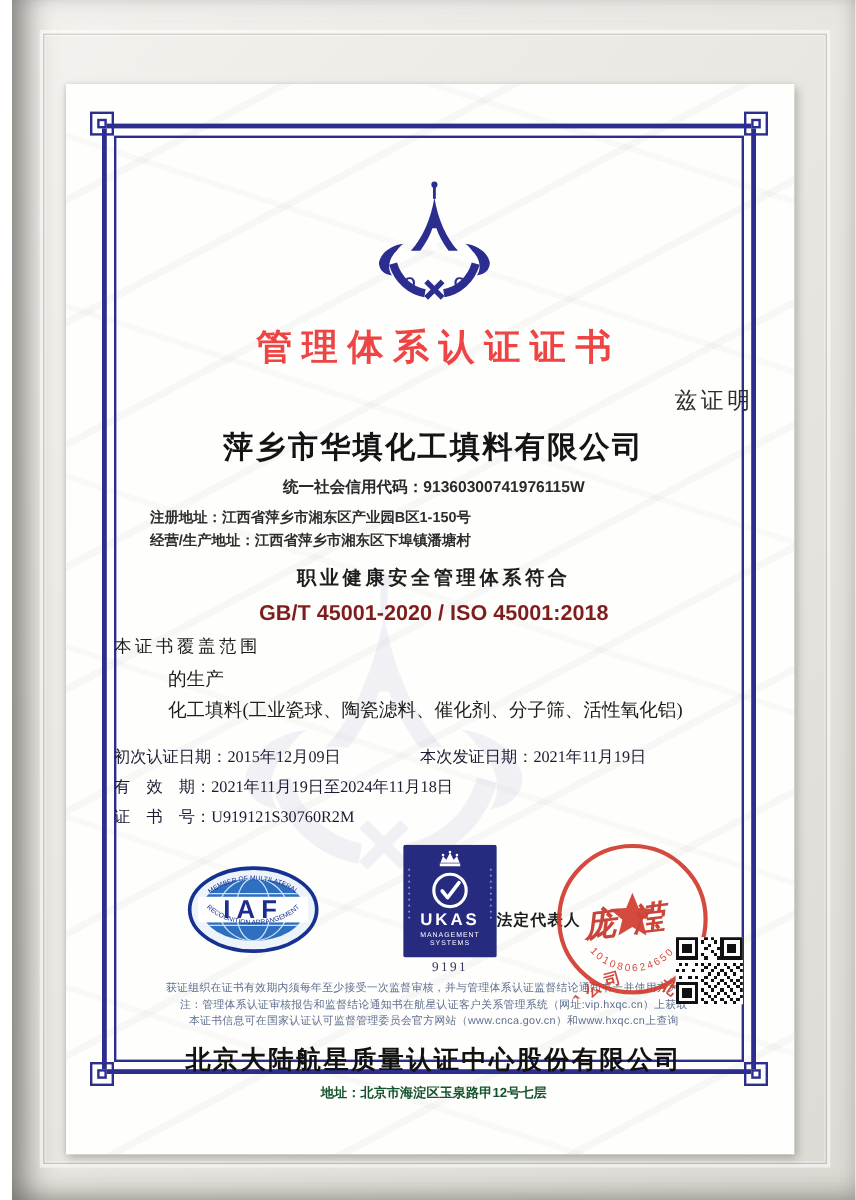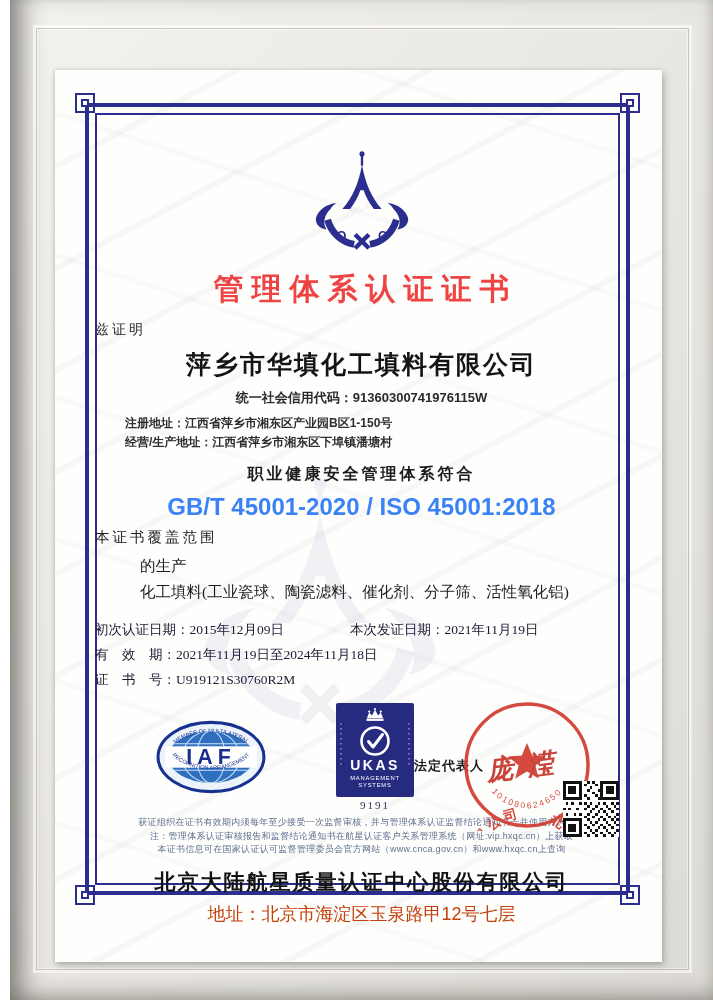--- a/index.html
+++ b/index.html
@@ -32,47 +32,47 @@
   .knot::after{content:'';position:absolute;inset:6px;border:2px solid #2b2e8f;background:#fefefc;}
   .knot.tl{left:-14px;top:-14px;} .knot.tr{right:-14px;top:-14px;}
   .knot.bl{left:-14px;bottom:-14px;} .knot.br{right:-14px;bottom:-14px;}
 
   .content{position:absolute;left:40px;right:34px;top:42px;bottom:60px;}
 
   .emblem{display:block;margin:35px auto 0;width:124px;height:118px;}
   .watermark-emblem{position:absolute;left:110px;top:398px;width:310px;height:295px;opacity:.055;pointer-events:none;}
 
   .cert-title{margin-top:4px;text-align:center;font-size:30px;font-weight:bold;color:#ef4444;letter-spacing:8px;text-indent:8px;}
-  .certify-intro{margin-top:11px;text-align:left;font-size:14px;color:#2c2c2c;letter-spacing:3px;font-family:Liberation Mono, monospace;}
+  .certify-intro{margin-top:11px;text-align:right;font-size:19px;color:#2c2c2c;letter-spacing:3px;font-family:Liberation Mono, monospace;}
   .company-name{margin-top:9px;text-align:center;font-size:25px;font-weight:bold;color:#141414;letter-spacing:2px;}
   .credit-line{margin-top:8px;text-align:center;font-size:13px;font-weight:bold;color:#2a2a2a;}
   .addr-block{margin-top:7px;padding-left:30px;font-size:12px;font-weight:600;color:#2e2e2e;line-height:19px;}
   .system-statement{margin-top:12px;text-align:center;font-size:16px;font-weight:bold;color:#1d1d1d;letter-spacing:3px;font-family:"Liberation Serif",serif;}
-  .standard-line{margin-top:8px;text-align:center;font-size:24px;font-weight:bold;color:#3b82f6;}
+  .standard-line{margin-top:8px;text-align:center;font-size:18px;font-weight:bold;color:#7f1d1d;}
   .scope-heading{margin-top:7px;text-align:left;font-size:14.5px;font-weight:normal;color:#1d1d1d;letter-spacing:3px;font-family:"Liberation Serif",serif;}
   .scope-text{margin-top:6px;padding-left:45px;padding-right:20px;font-size:15.5px;color:#1e1e1e;line-height:26px;font-family:"Liberation Serif",serif;}
 
   .dates-block{margin-top:12px;font-family:"Liberation Serif",serif;color:#1b1b33;font-size:13.5px;}
   .date-row{position:relative;height:25px;line-height:25px;}
   .date-col2{position:absolute;left:255px;top:0;}
 
   .logos-row{position:relative;height:107px;margin-top:17px;}
   .iaf-logo{position:absolute;left:60px;top:10px;width:112px;height:76px;}
   .ukas-wrap{position:absolute;left:240px;top:-6px;width:80px;text-align:center;}
   .ukas-logo{width:78px;height:94px;display:block;margin:0 auto;}
   .ukas-number{margin-top:2px;font-size:11px;letter-spacing:2px;color:#34365c;font-family:"Liberation Serif",serif;}
   .legal-rep{position:absolute;left:319px;top:48px;font-size:13px;font-weight:bold;color:#1c1c1c;letter-spacing:1px;}
   .seal{position:absolute;left:366px;top:-10px;width:132px;height:132px;opacity:.92;}
 
   .fine-print{margin-top:0;text-align:center;font-size:9px;line-height:13.5px;color:#5f6f8f;letter-spacing:.3px;}
   .qr-code{position:absolute;left:468px;top:669px;width:56px;height:56px;background:#fff;}
   .qr-code svg{display:block;width:100%;height:100%;}
 
   .issuer-name{margin-top:11px;text-align:center;font-size:21px;font-weight:bold;color:#121212;letter-spacing:2px;}
-  .issuer-address{margin-top:6px;text-align:center;font-size:18px;font-weight:normal;color:#c2410c;}
+  .issuer-address{margin-top:6px;text-align:center;font-size:11px;font-weight:bold;color:#14532d;}
 </style>
 </head>
 <body>
 
 <div class="photo">
   <div class="frame"></div>
   <div class="frame-groove"></div>
 
   <div class="paper">
     <div class="paper-texture"></div>

